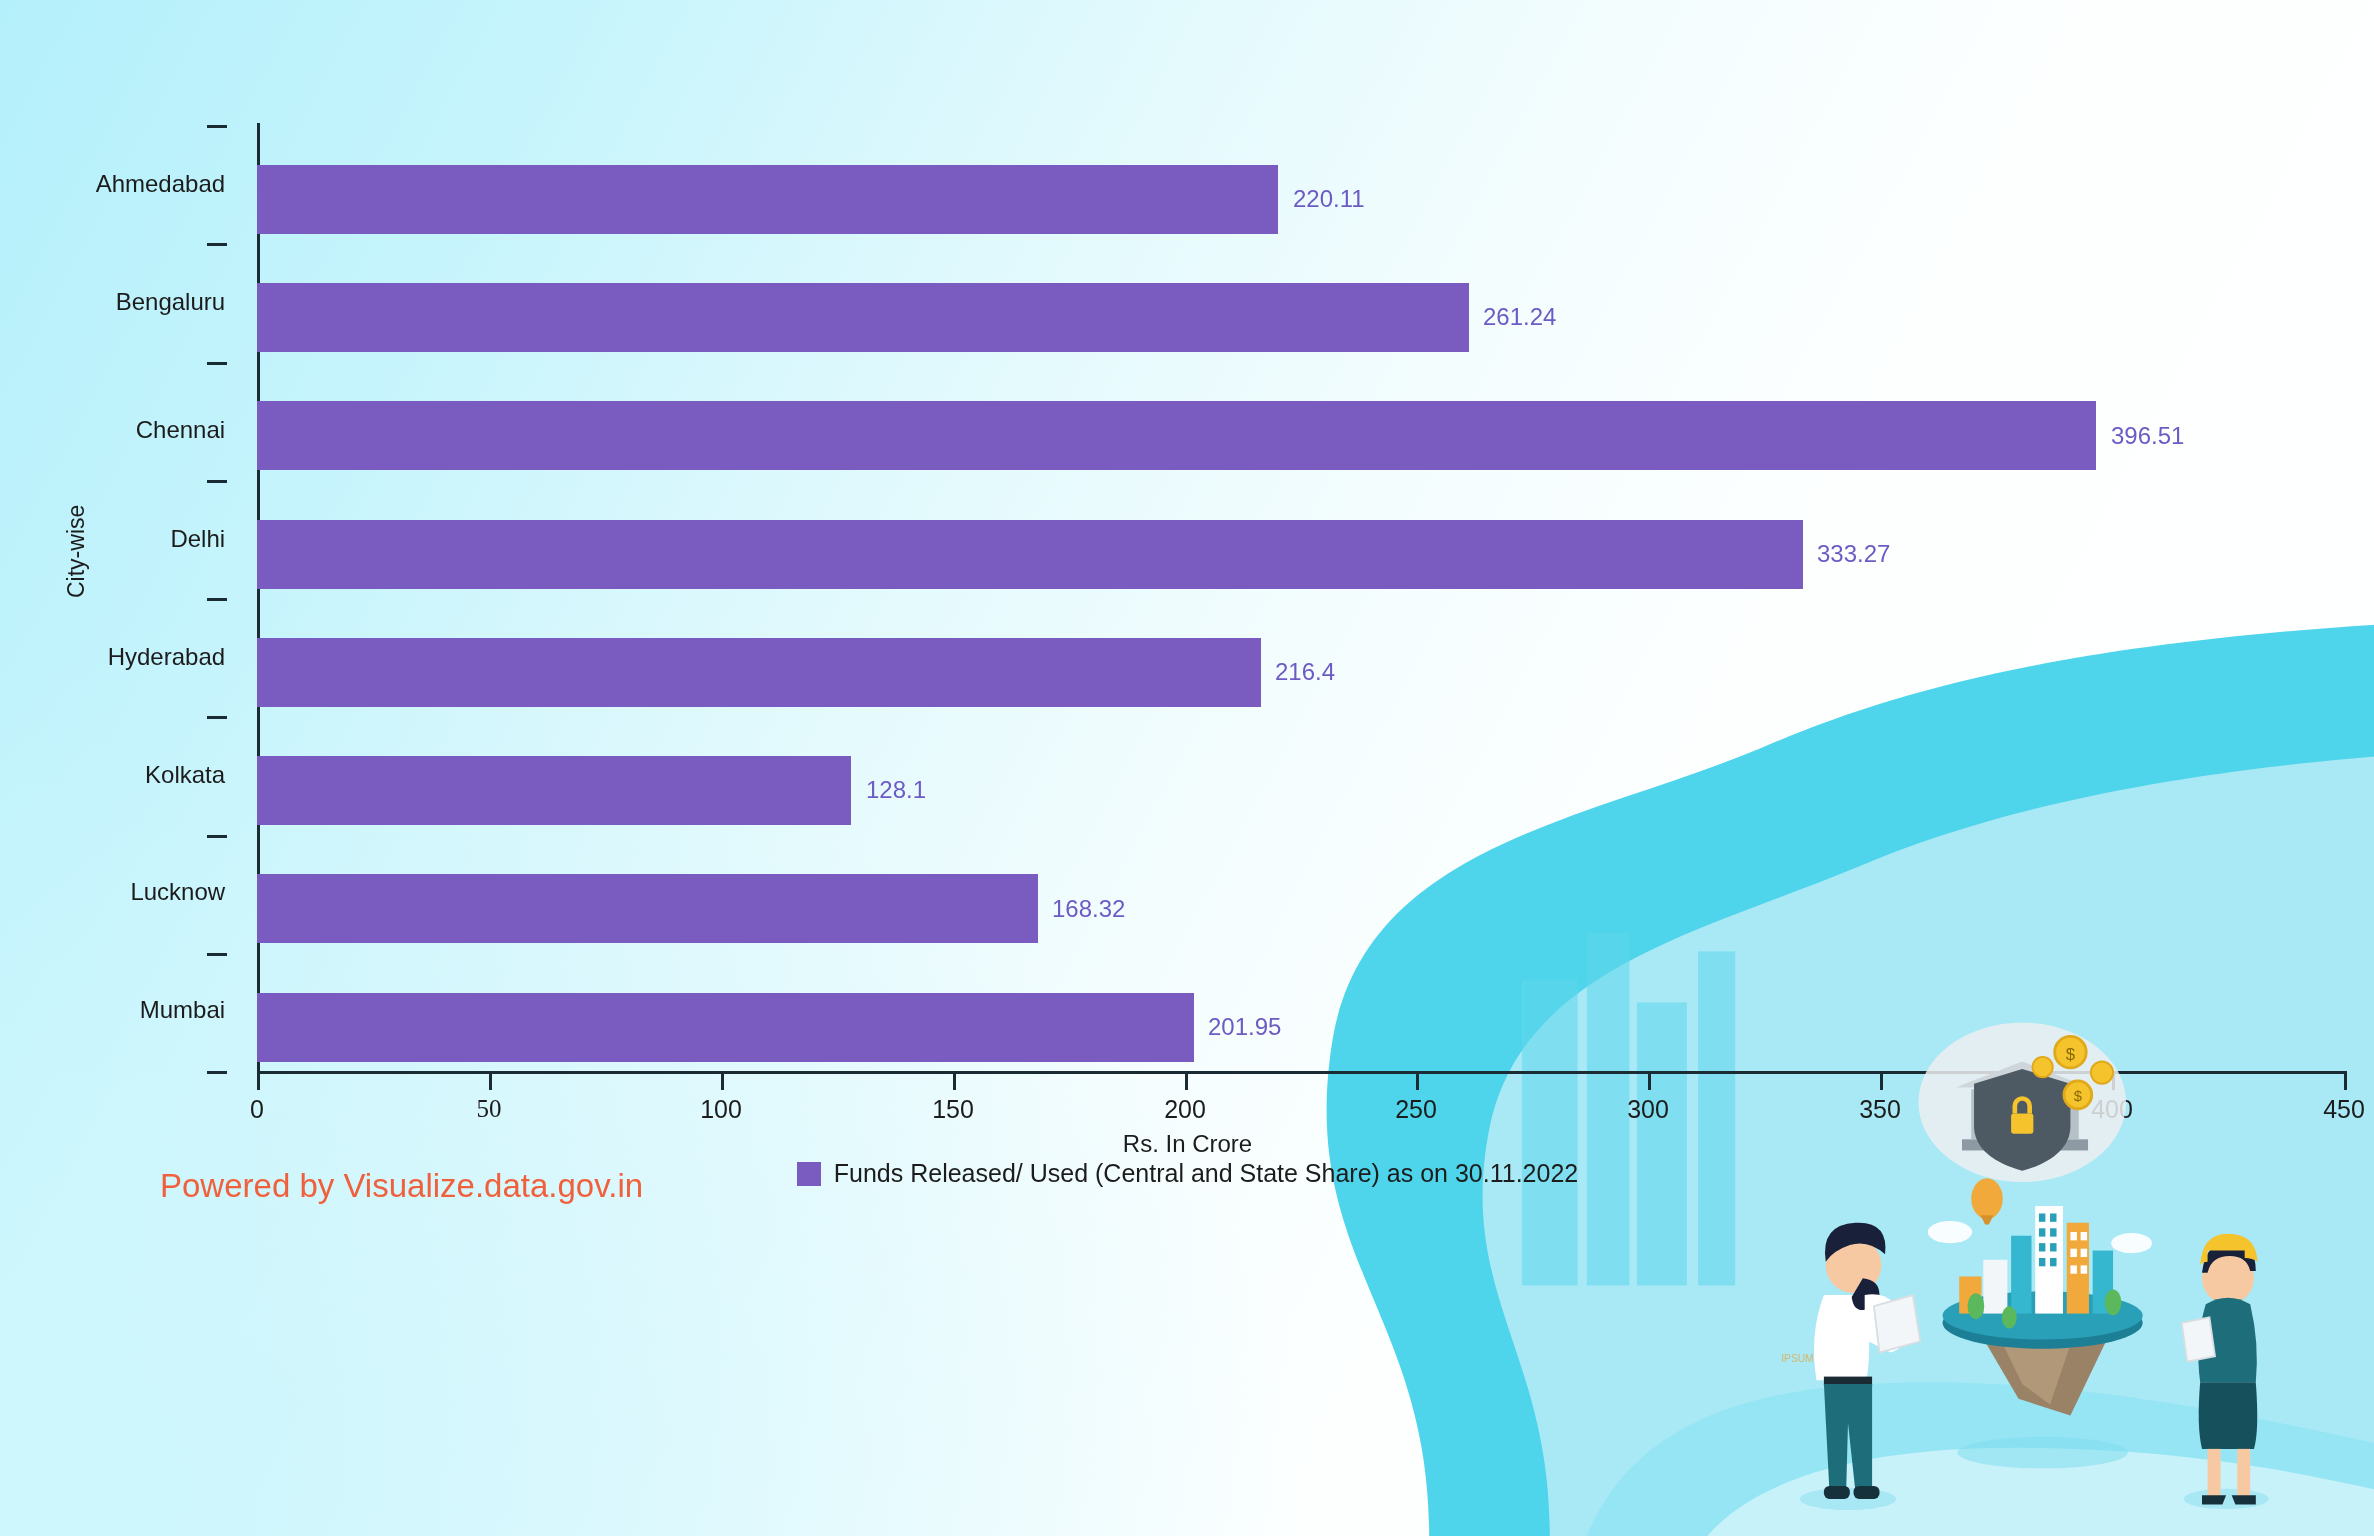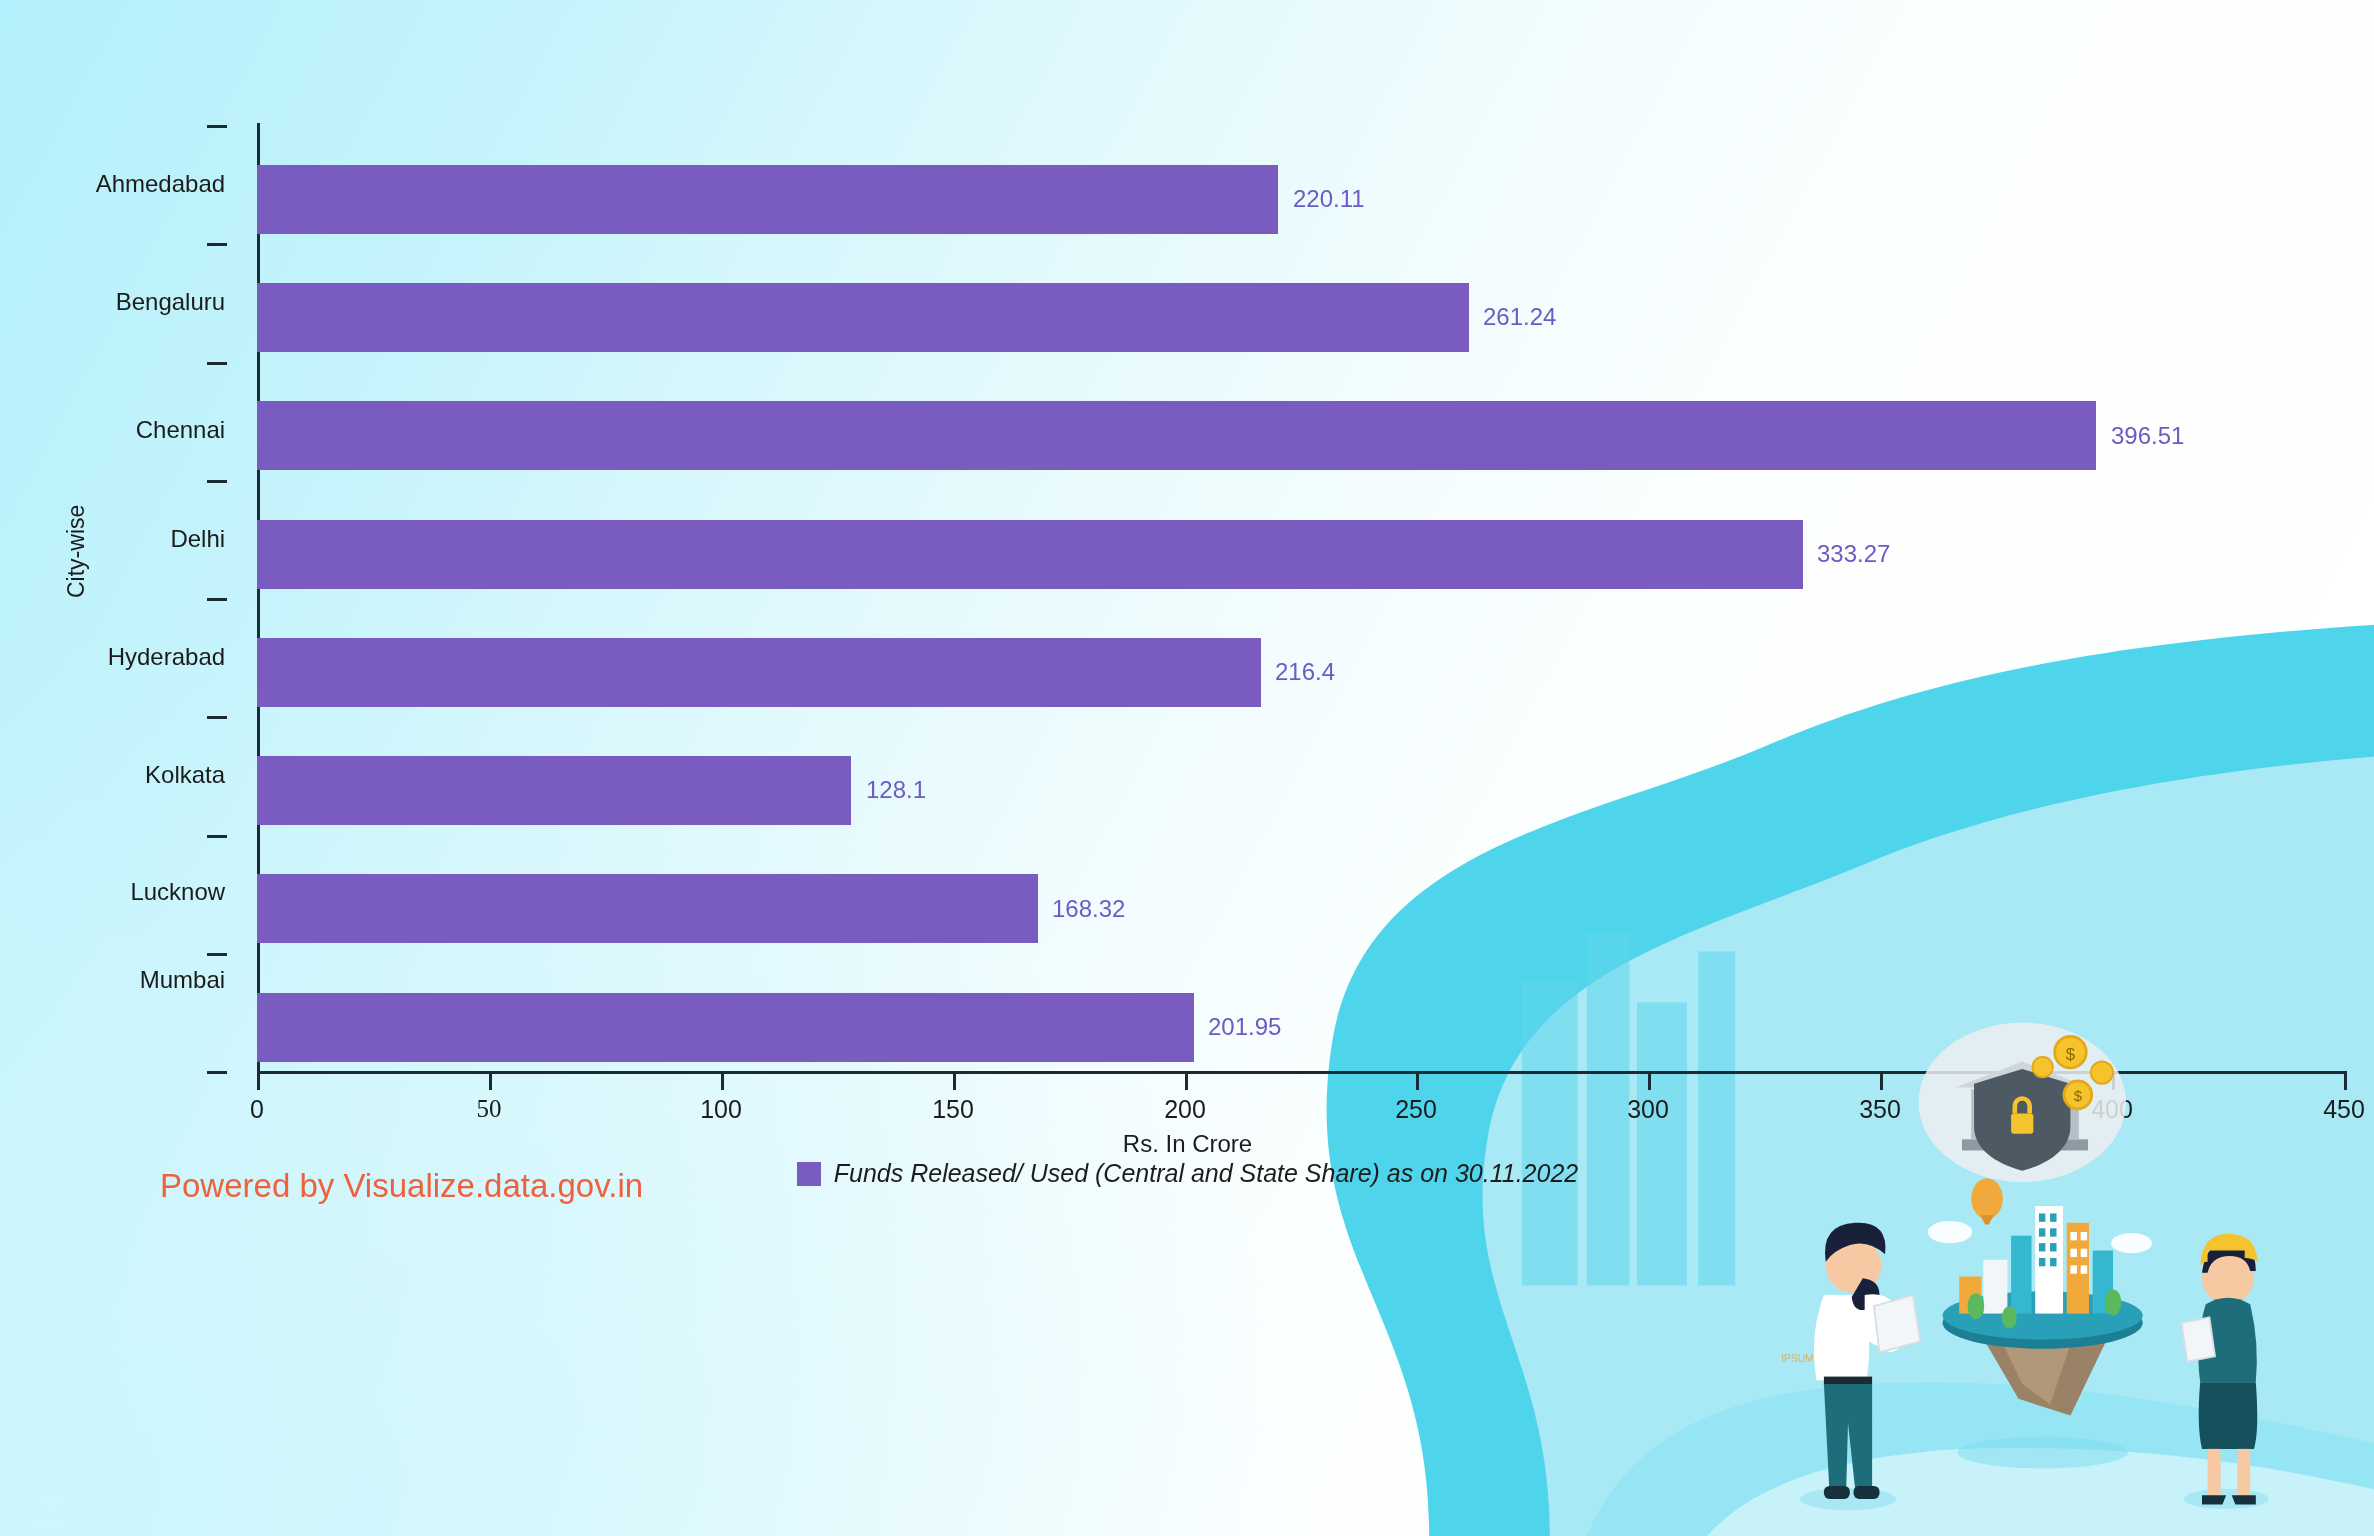--- a/index.html
+++ b/index.html
@@ -133,21 +133,20 @@
 
   .legend {
     position: absolute;
     top: 1159px;
     left: 0;
     width: 2375px;
     display: flex;
     justify-content: center;
     align-items: center;
     gap: 13px;
-    font-style: italic;
   }
   .legend-swatch {
     width: 24px;
     height: 24px;
     background: #7a5cc0;
     flex: 0 0 auto;
   }
   .legend-label {
     font-size: 25px;
     color: #1c1c1c;
@@ -203,21 +202,21 @@
       <div class="ycat-label" style="top: 305px;">Chennai</div>
       <div class="ytick" style="top: 237px; left: 207px; right: auto;"></div>
       <div class="ycat-label" style="top: 414px;">Delhi</div>
       <div class="ytick" style="top: 355px; left: 207px; right: auto;"></div>
       <div class="ycat-label" style="top: 532px;">Hyderabad</div>
       <div class="ytick" style="top: 473px; left: 207px; right: auto;"></div>
       <div class="ycat-label" style="top: 650px;">Kolkata</div>
       <div class="ytick" style="top: 591px; left: 207px; right: auto;"></div>
       <div class="ycat-label" style="top: 767px;">Lucknow</div>
       <div class="ytick" style="top: 710px; left: 207px; right: auto;"></div>
-      <div class="ycat-label" style="top: 855px;">Mumbai</div>
+      <div class="ycat-label" style="top: 885px;">Mumbai</div>
       <div class="ytick" style="top: 828px; left: 207px; right: auto;"></div>
       <div class="ytick" style="top: 946px; left: 207px;"></div>
     </div>
 
   <div class="plot-area" id="plotarea">
       <div class="bar" style="left: 0px; top: 25px; width: 1021px; background: rgb(122, 92, 192);"></div>
       <div class="bar-value" style="left: 1036px; top: 59px;">220.11</div>
       <div class="bar" style="left: 0px; top: 143px; width: 1212px; background: rgb(122, 92, 192);"></div>
       <div class="bar-value" style="left: 1226px; top: 177px;">261.24</div>
       <div class="bar" style="left: 0px; top: 261px; width: 1839px; background: rgb(122, 92, 192);"></div>

